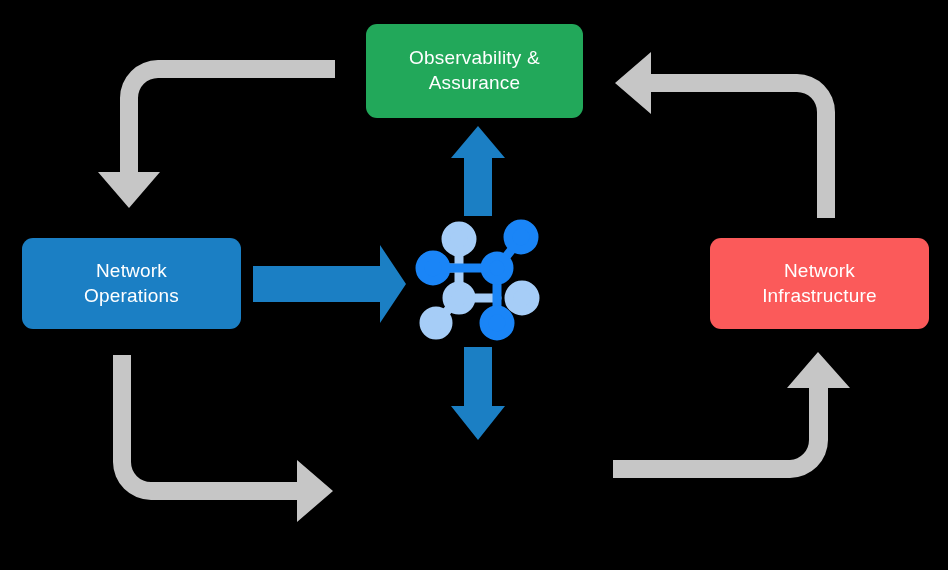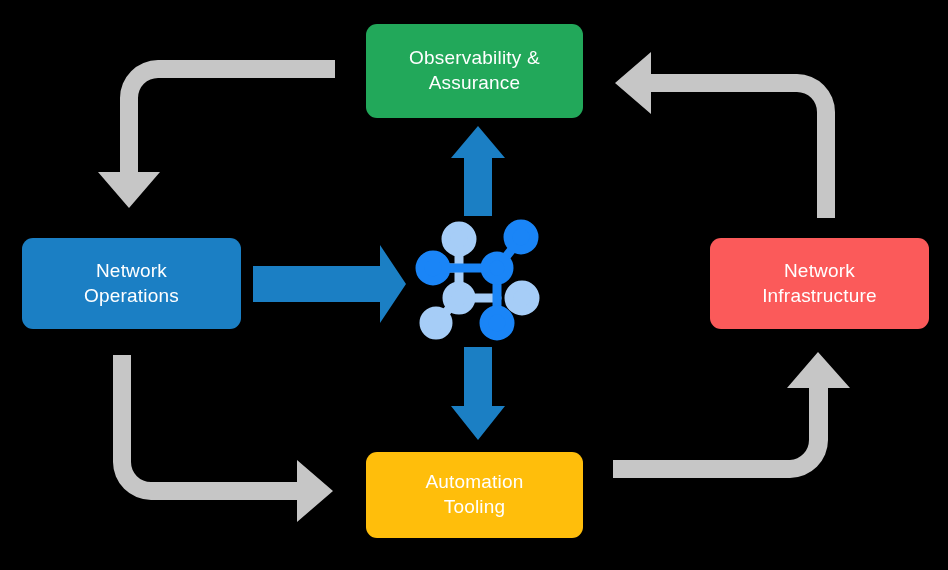--- a/index.html
+++ b/index.html
@@ -77,16 +77,14 @@
 
   <div class="node-box" id="box-observability" style="background: rgb(34, 168, 90);">Observability &amp;
 Assurance</div>
 
   <div class="node-box" id="box-operations" style="background: rgb(27, 127, 196);">Network
 Operations</div>
 
   <div class="node-box" id="box-infrastructure" style="background: rgb(251, 90, 90);">Network
 Infrastructure</div>
 
-  <div class="node-box" id="box-automation" style="background: rgb(255, 190, 11);">Automation
-Tooling</div>
 
 </div>
 
 </body></html>

